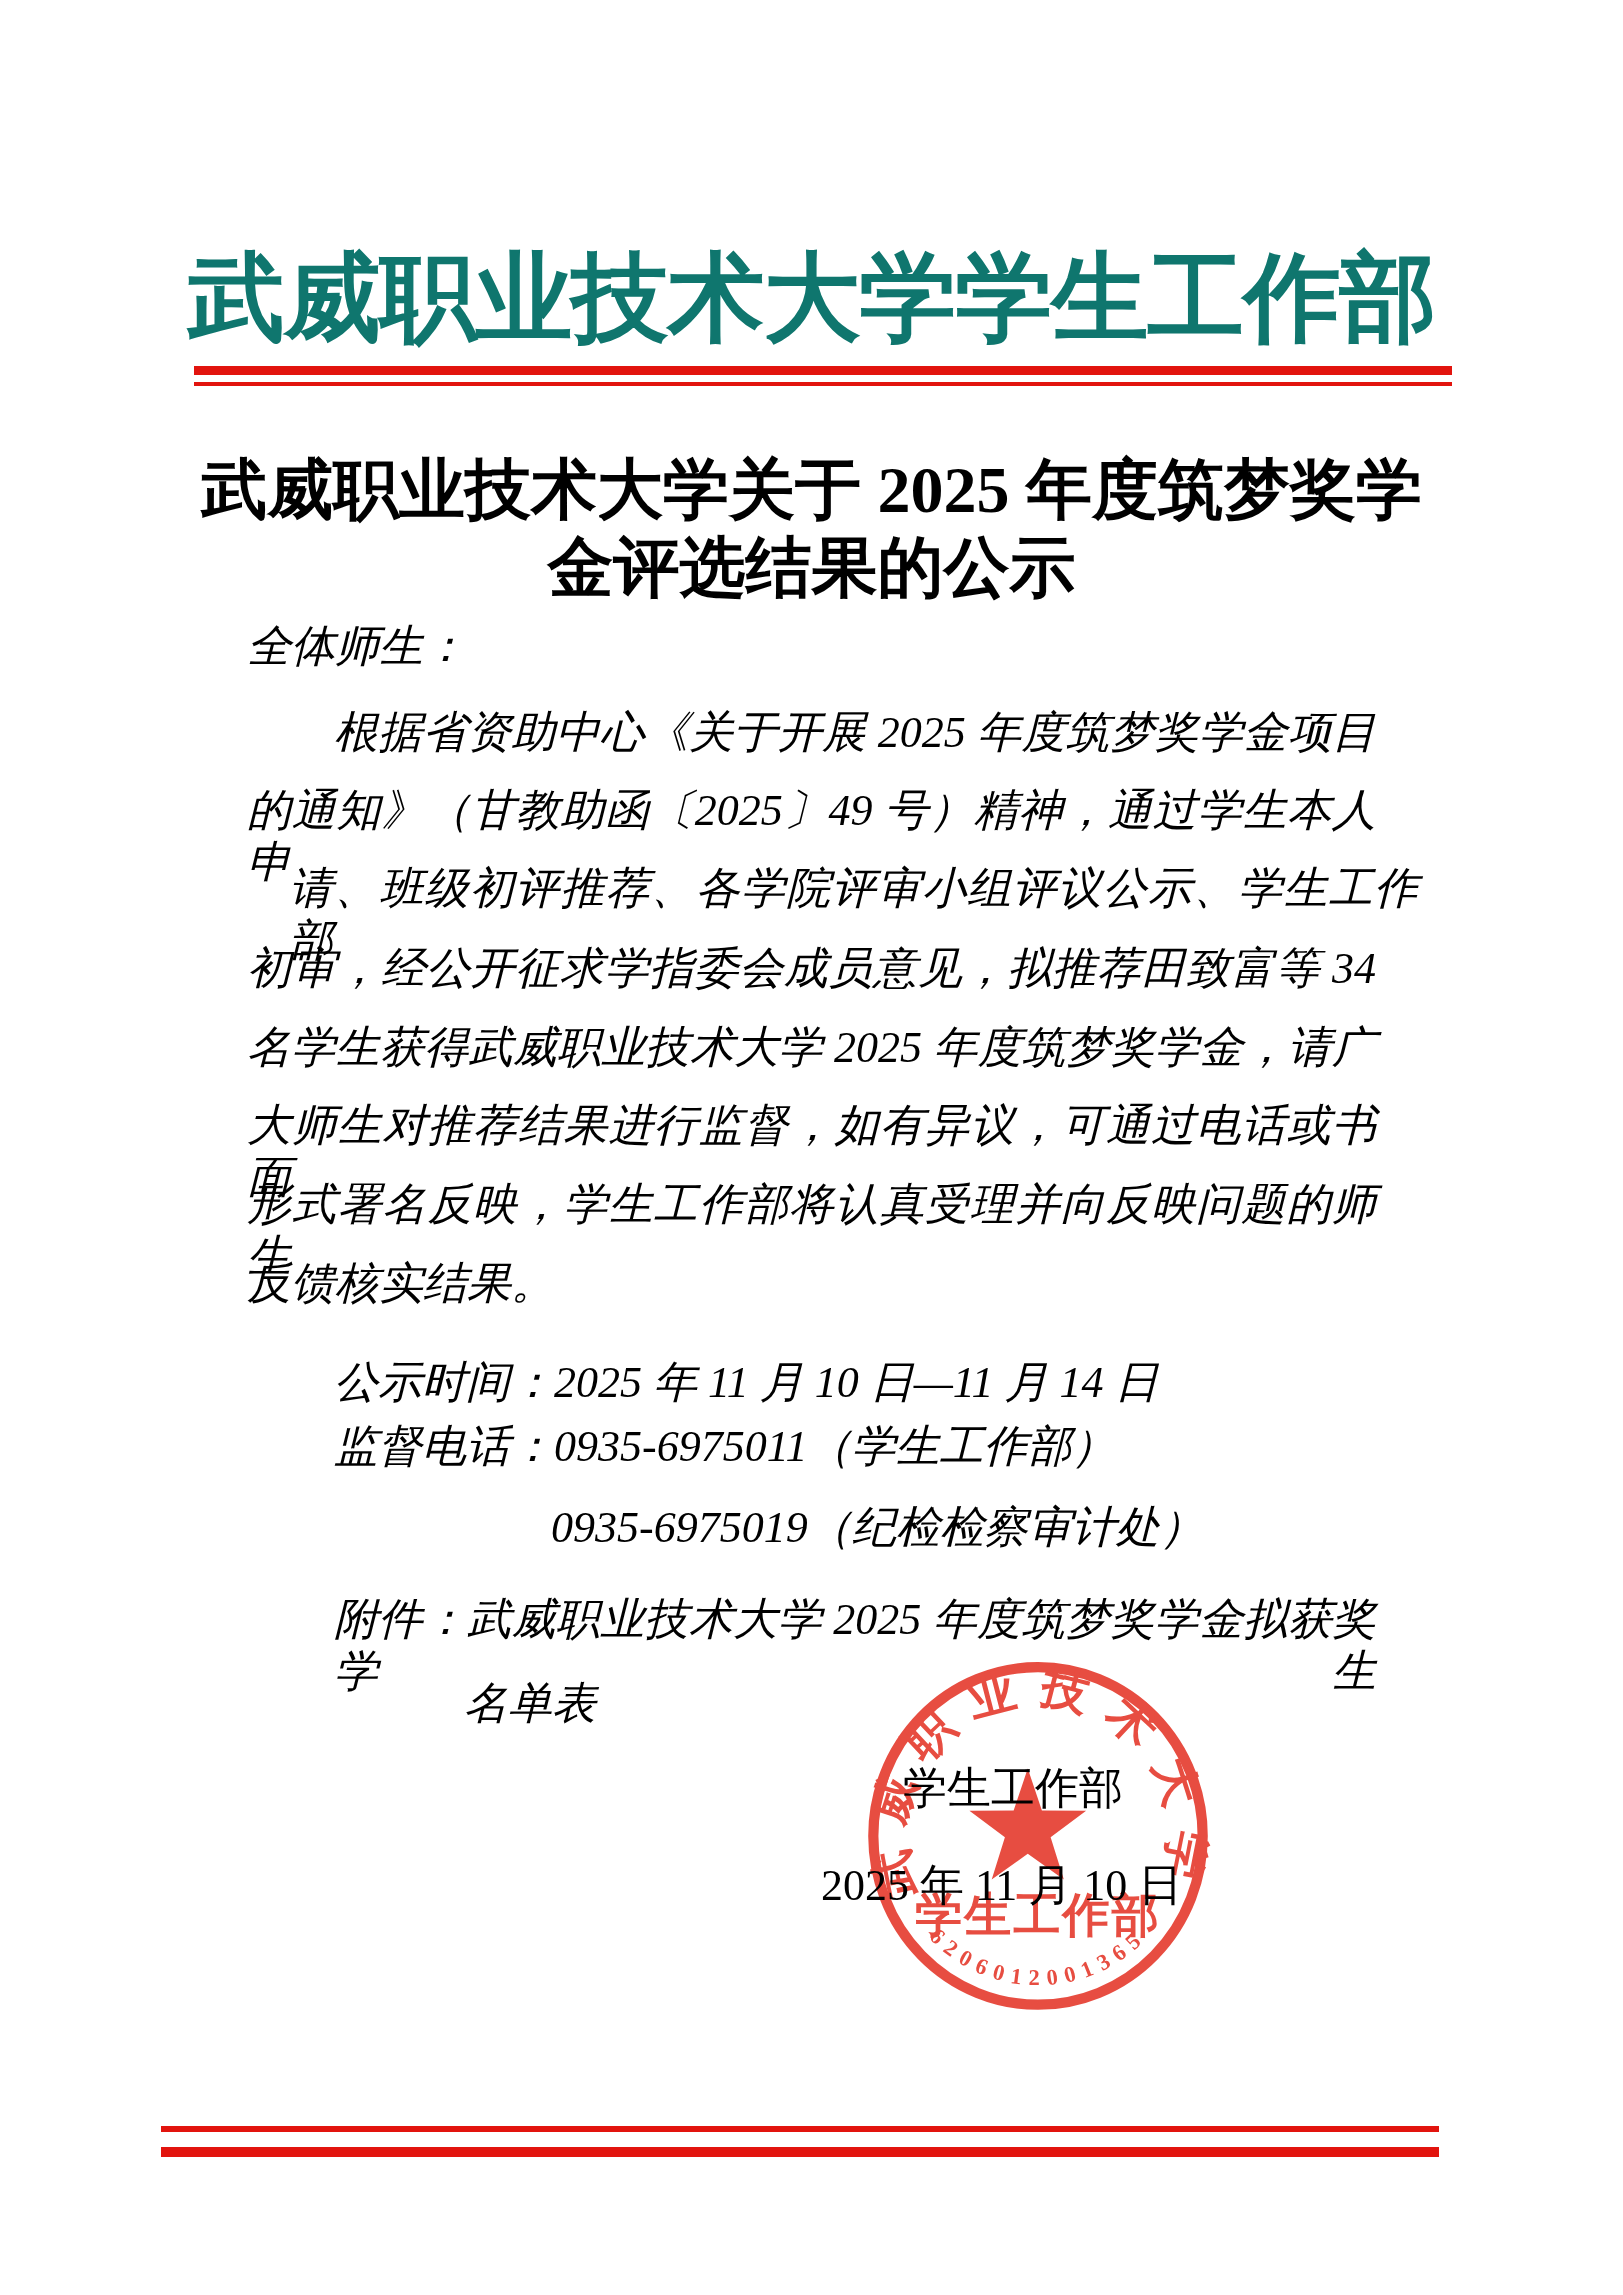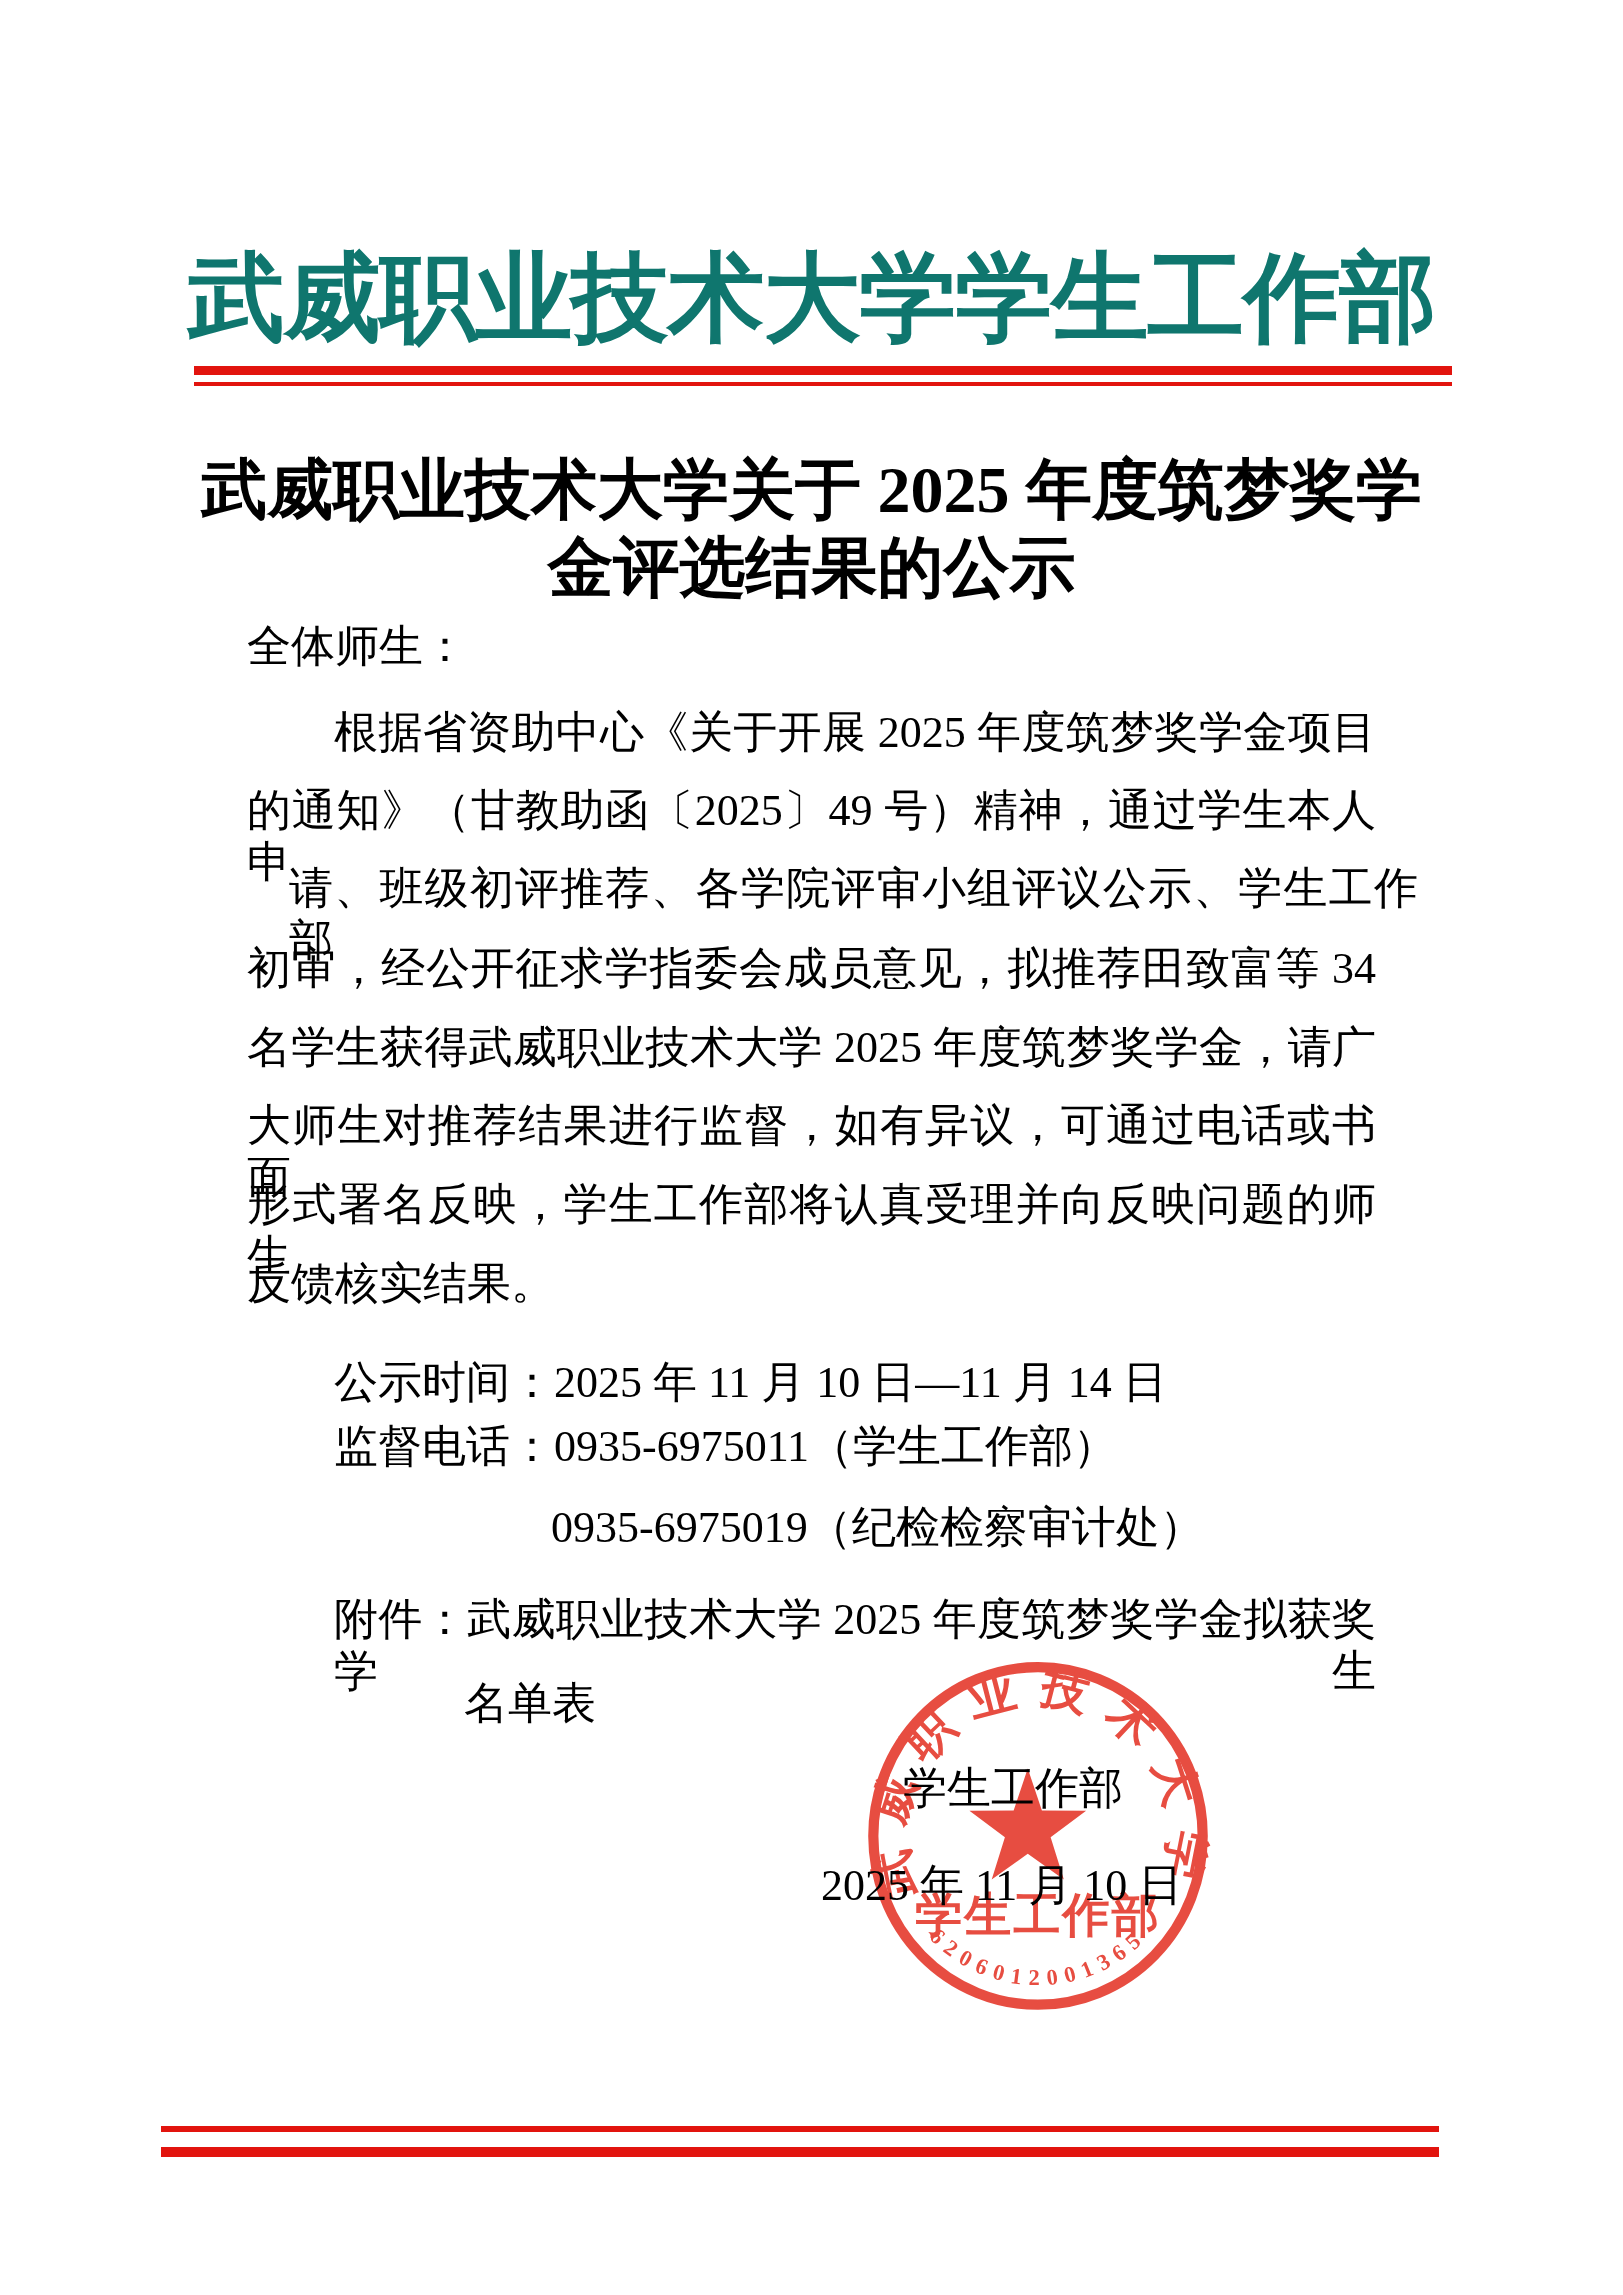--- a/index.html
+++ b/index.html
@@ -33,20 +33,21 @@
     font-size: 66px; font-weight: bold; line-height: 1.25;
     white-space: nowrap;
   }
   .doc-title-1 { top: 449px; }
   .doc-title-2 { top: 527px; }
 
   
   .body-line {
     font-size: 44px; line-height: 1.18;
     white-space: nowrap;
+    font-style: italic;
   }
   .justify {
     white-space: normal;
     text-align: justify;
     text-align-last: justify;
   }
 
   
   .sig-dept { left: 903px; top: 1759px; font-size: 44px; white-space: nowrap; }
   .sig-date { left: 821px; top: 1856px; font-size: 44px; white-space: nowrap; text-align: right; }

